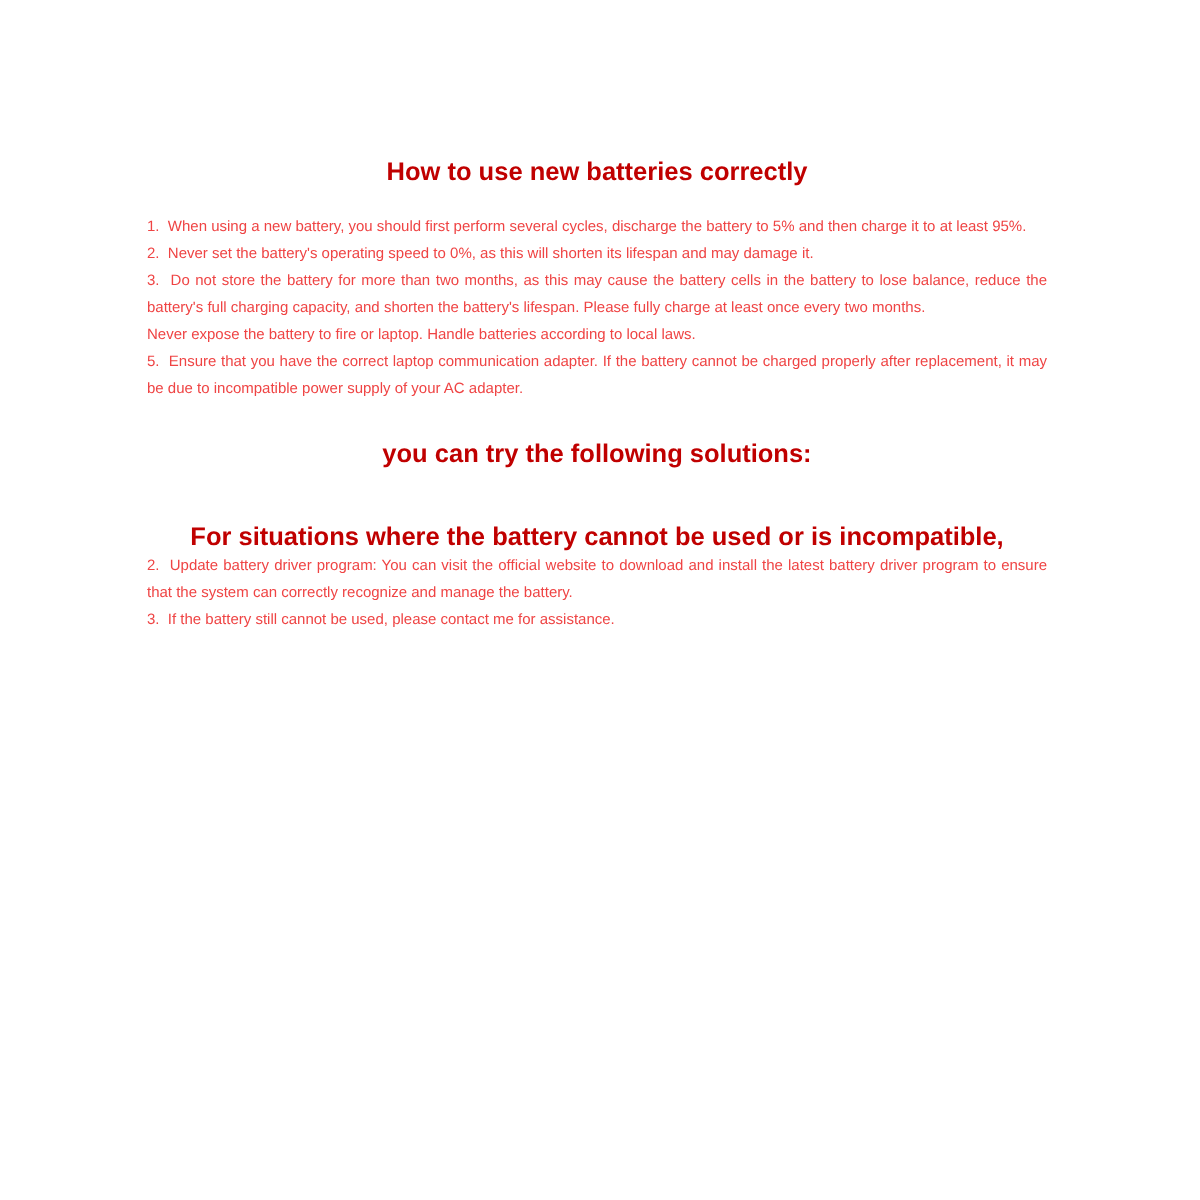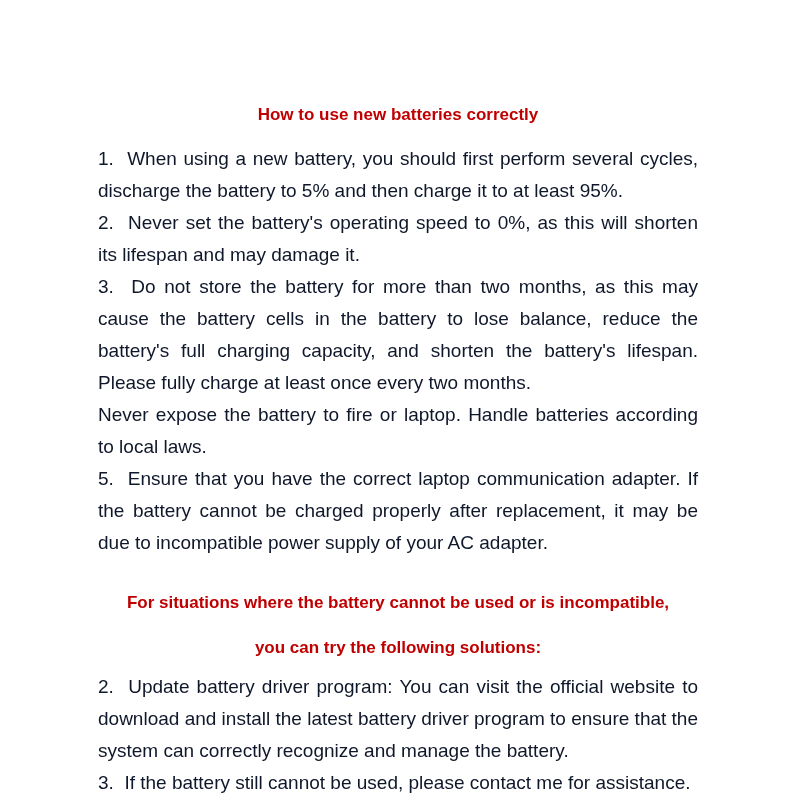--- a/index.html
+++ b/index.html
@@ -32,41 +32,41 @@
     margin: 0 0 17px 0;
   }
   .title-second-1 {
     margin: 33px 0 0 0;
   }
   .title-second-2 {
     margin: 23px 0 12px 0;
   }
   .para {
     margin: 0;
-    font-size: 19px;
-    line-height: 32px;
+    font-size: 10px;
+    line-height: 18px;
     text-align: justify;
-    color: #0f172a;
+    color: #ef4444;
   }
 </style>
 </head>
 <body>
 
 <div class="page">
   <div class="content">
 
     <div class="red-heading title-main">How to use new batteries correctly</div>
 
     <p class="para">1.&nbsp; When using a new battery, you should first perform several cycles, discharge the battery to 5% and then charge it to at least 95%.</p>
     <p class="para">2.&nbsp; Never set the battery's operating speed to 0%, as this will shorten its lifespan and may damage it.</p>
     <p class="para">3.&nbsp; Do not store the battery for more than two months, as this may cause the battery cells in the battery to lose balance, reduce the battery's full charging capacity, and shorten the battery's lifespan. Please fully charge at least once every two months.</p>
     <p class="para">Never expose the battery to fire or laptop. Handle batteries according to local laws.</p>
     <p class="para">5.&nbsp; Ensure that you have the correct laptop communication adapter. If the battery cannot be charged properly after replacement, it may be due to incompatible power supply of your AC adapter.</p>
 
+    <div class="red-heading title-second-2">you can try the following solutions:</div>
+
     <div class="red-heading title-second-1">For situations where the battery cannot be used or is incompatible,</div>
-
-    <div class="red-heading title-second-2">you can try the following solutions:</div>
 
     <p class="para">2.&nbsp; Update battery driver program: You can visit the official website to download and install the latest battery driver program to ensure that the system can correctly recognize and manage the battery.</p>
     <p class="para">3.&nbsp; If the battery still cannot be used, please contact me for assistance.</p>
 
   </div>
 </div>
 
 </body></html>

